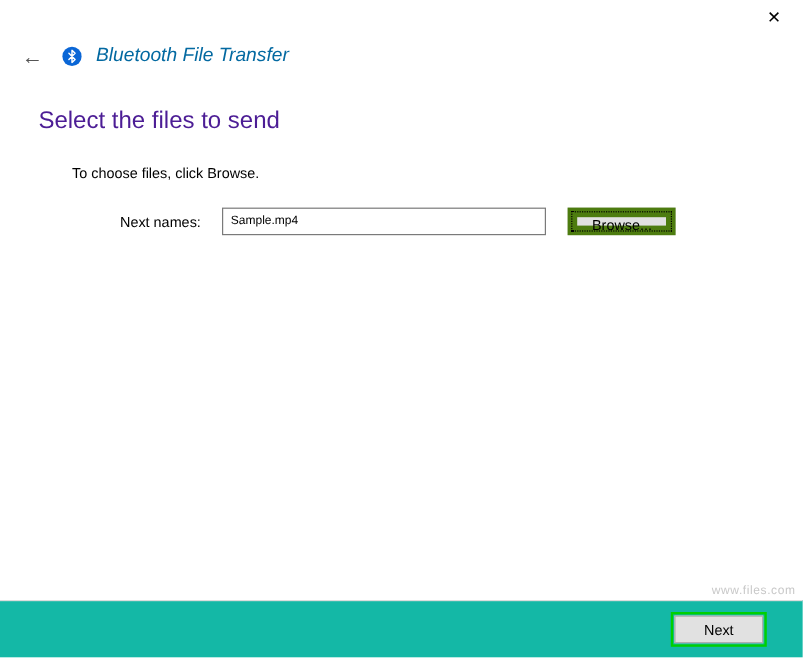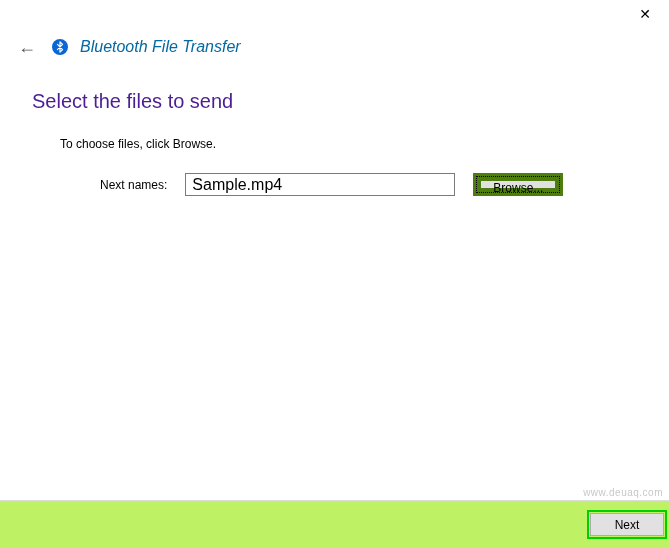--- a/index.html
+++ b/index.html
@@ -83,47 +83,47 @@
     }
     .file-label {
       font-size: 12px;
       color: #000;
     }
     .file-input {
       width: 270px;
       height: 23px;
       border: 1px solid #7a7a7a;
       padding: 2px 6px;
-      font-size: 16px;
+      font-size: 10px;
       font-family: inherit;
       background: #fff;
     }
     .browse-btn {
       width: 90px;
       height: 23px;
       background: #e1e1e1;
       border: 8px solid #4d7c0f;
       outline: 1px dotted #000;
       outline-offset: -4px;
       font-size: 12px;
       font-family: inherit;
       cursor: default;
     }
     .footer {
       position: absolute;
       bottom: 0;
       left: 0;
       right: 0;
       height: 48px;
-      background: #bef264;
+      background: #14b8a6;
       border-top: 1px solid #dcdcdc;
       display: flex;
       align-items: center;
       justify-content: flex-end;
-      padding-right: 2px;
+      padding-right: 30px;
       gap: 8px;
     }
     .footer-btn {
       width: 74px;
       height: 23px;
       background: #e1e1e1;
       border: 1px solid #adadad;
       font-size: 12px;
       font-family: inherit;
       cursor: default;
@@ -162,19 +162,19 @@
 <div class="content">
   <div class="heading">Select the files to send</div>
   <div class="instruction">To choose files, click Browse.</div>
   <div class="file-row">
     <span class="file-label">Next names:</span>
     <input type="text" class="file-input" value="Sample.mp4" style="">
     <button class="browse-btn">Browse...</button>
   </div>
 </div>
 
-<div class="watermark">www.deuaq.com</div>
+<div class="watermark">www.files.com</div>
 
 <div class="footer">
   <span class="next-highlight">
     <button class="footer-btn">Next</button>
   </span>
 </div>
 
 </body></html>

